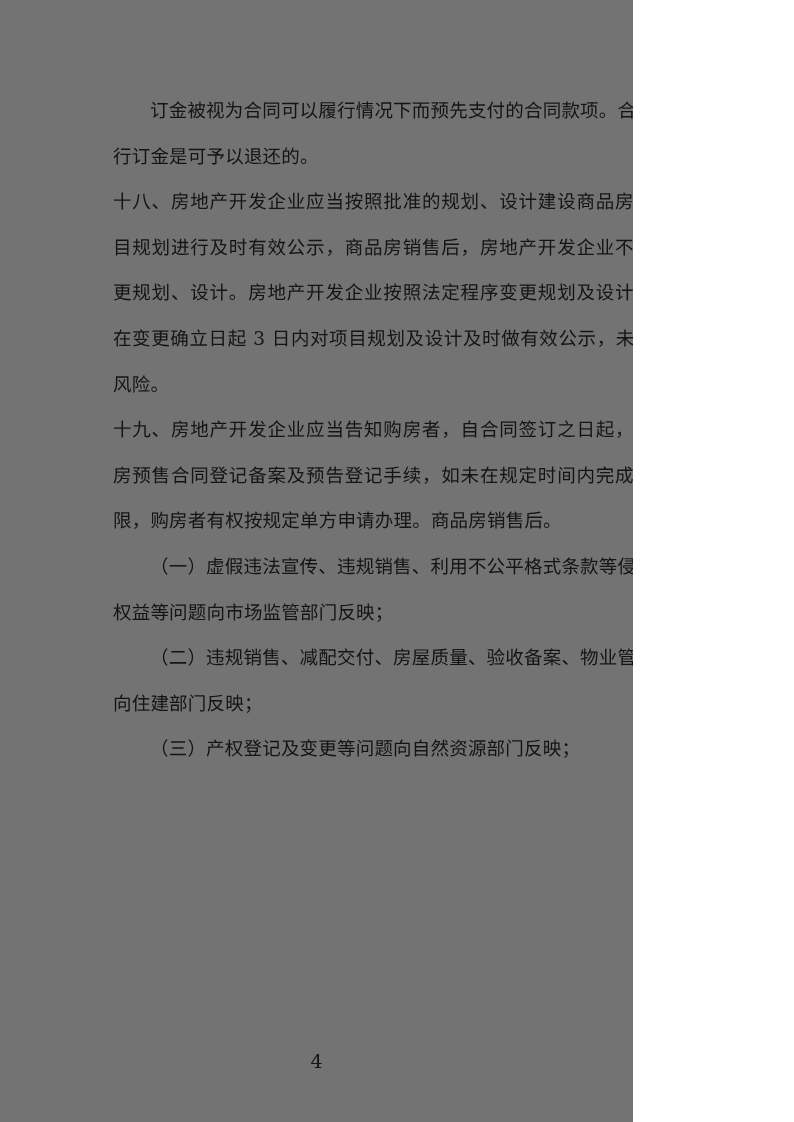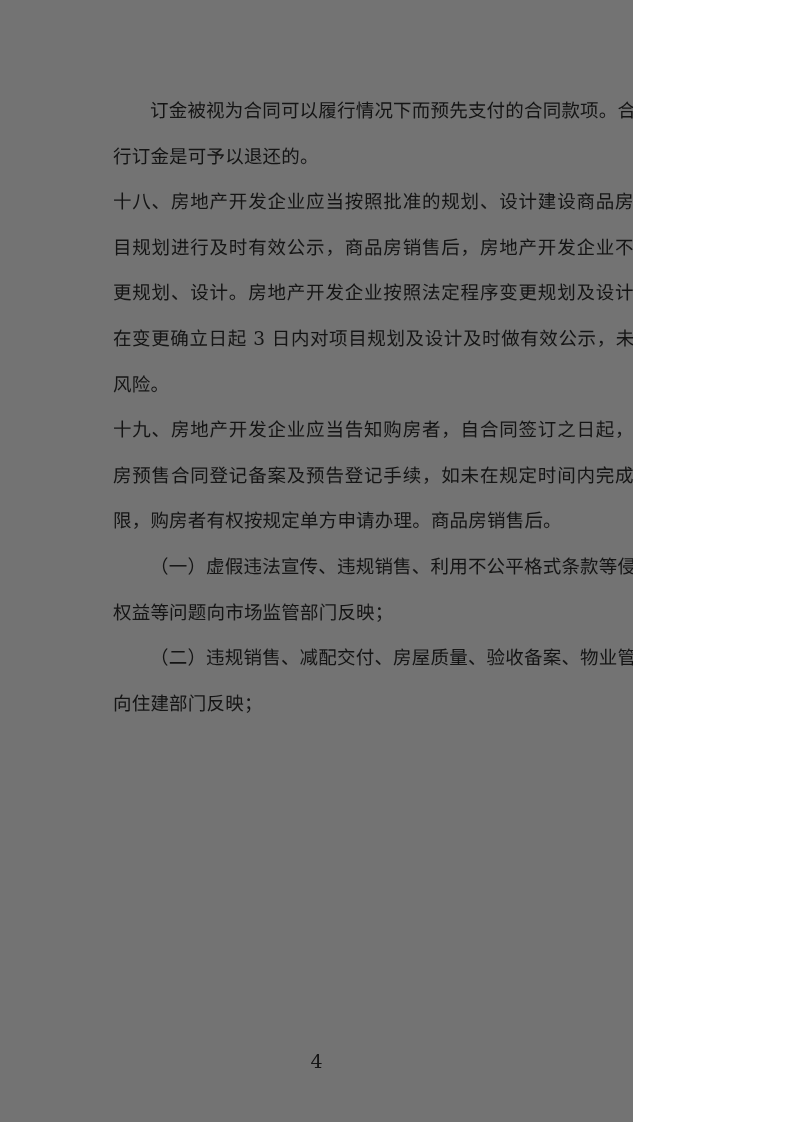--- a/index.html
+++ b/index.html
@@ -47,15 +47,16 @@
 </head>
 <body>
 
 <div class="page">
   <div class="content">
       <p class="indent">订金被视为合同可以履行情况下而预先支付的合同款项。合同无法履行订金是可予以退还的。</p>
       <p>十八、房地产开发企业应当按照批准的规划、设计建设商品房，并对项目规划进行及时有效公示，商品房销售后，房地产开发企业不得擅自变更规划、设计。房地产开发企业按照法定程序变更规划及设计的，应当在变更确立日起 3 日内对项目规划及设计及时做有效公示，未公示即是风险。</p>
       <p>十九、房地产开发企业应当告知购房者，自合同签订之日起，办理商品房预售合同登记备案及预告登记手续，如未在规定时间内完成手续的期限，购房者有权按规定单方申请办理。商品房销售后。</p>
       <p class="indent">（一）虚假违法宣传、违规销售、利用不公平格式条款等侵害消费者权益等问题向市场监管部门反映；</p>
       <p class="indent">（二）违规销售、减配交付、房屋质量、验收备案、物业管理等问题向住建部门反映；</p>
+      <p class="indent">（三）产权登记及变更等问题向自然资源部门反映；</p>
     </div>
   <div class="page-number">4</div>
 </div>
 
 </body></html>

